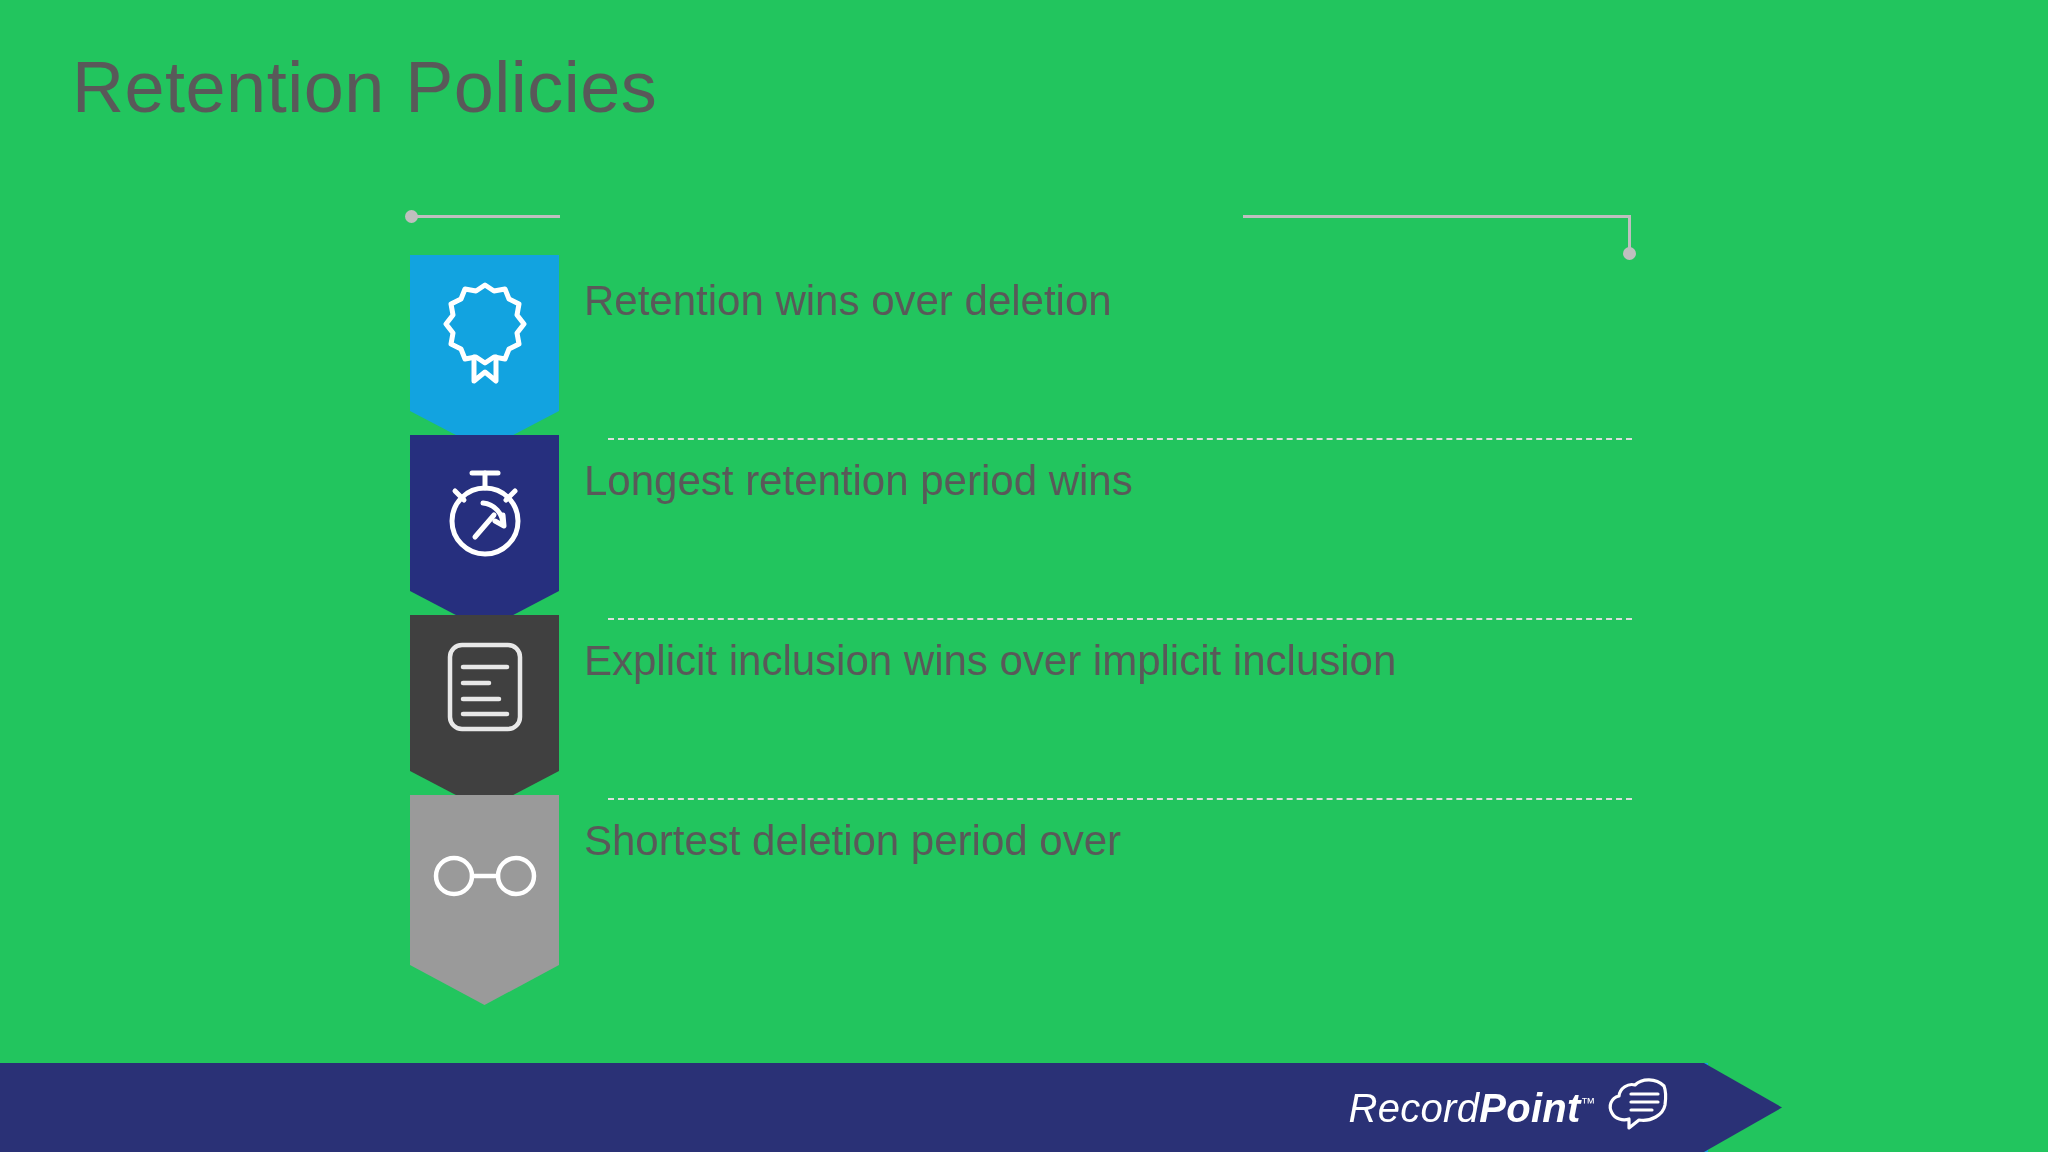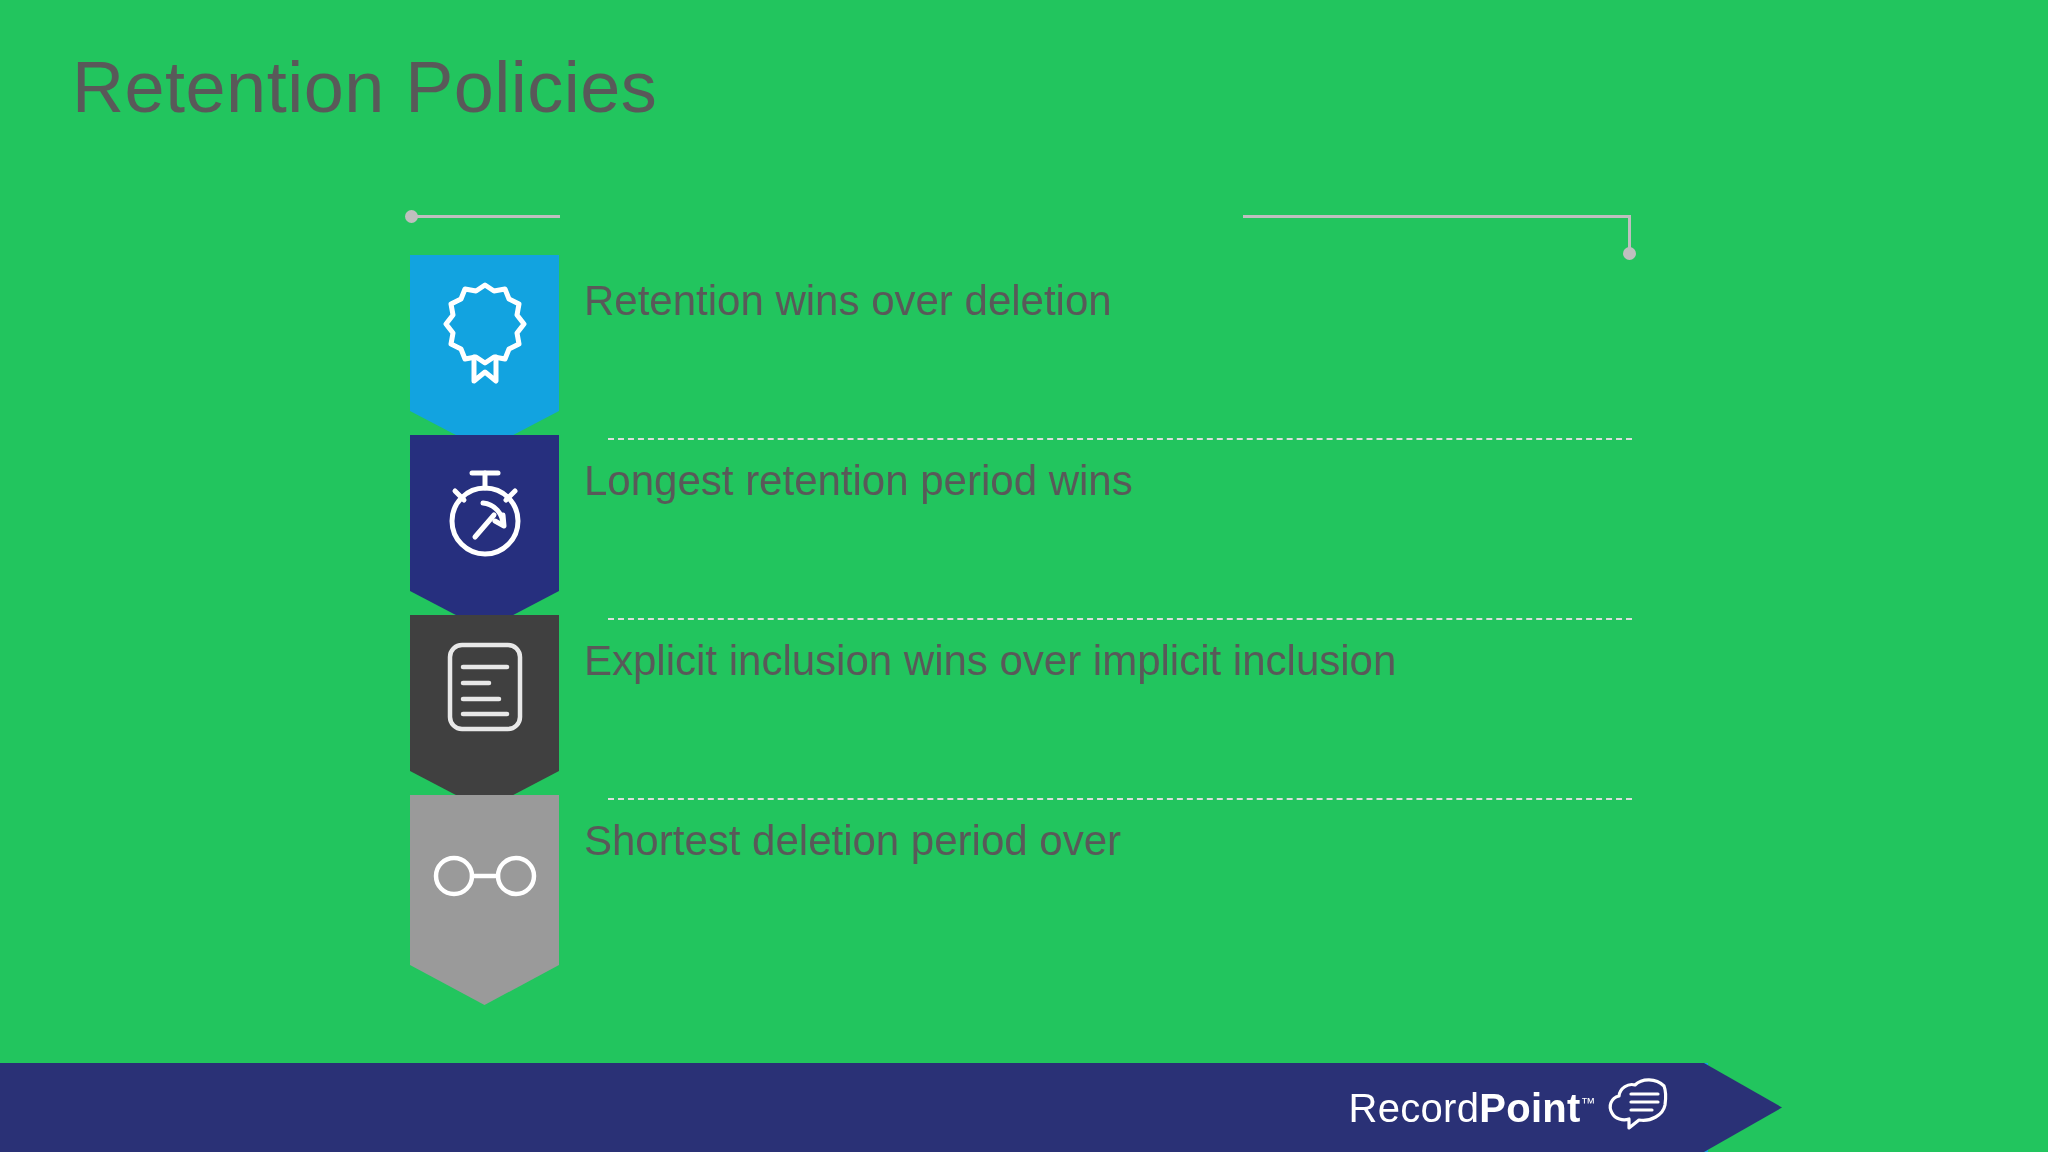--- a/index.html
+++ b/index.html
@@ -144,20 +144,21 @@
   #divider-2 { top: 798px; }
 
   
   #footer {
     position: absolute;
     left: 0;
     top: 1063px;
     width: 1708px;
     height: 89px;
     background: #12A3E0;
+    font-style: italic;
   }
   #footer-navy {
     position: absolute;
     left: 0;
     top: 0;
     width: 1782px;
     height: 89px;
     background: #2A3176;
     -webkit-clip-path: polygon(0 0, calc(100% - 78px) 0, 100% 50%, calc(100% - 78px) 100%, 0 100%);
     clip-path: polygon(0 0, calc(100% - 78px) 0, 100% 50%, calc(100% - 78px) 100%, 0 100%);

